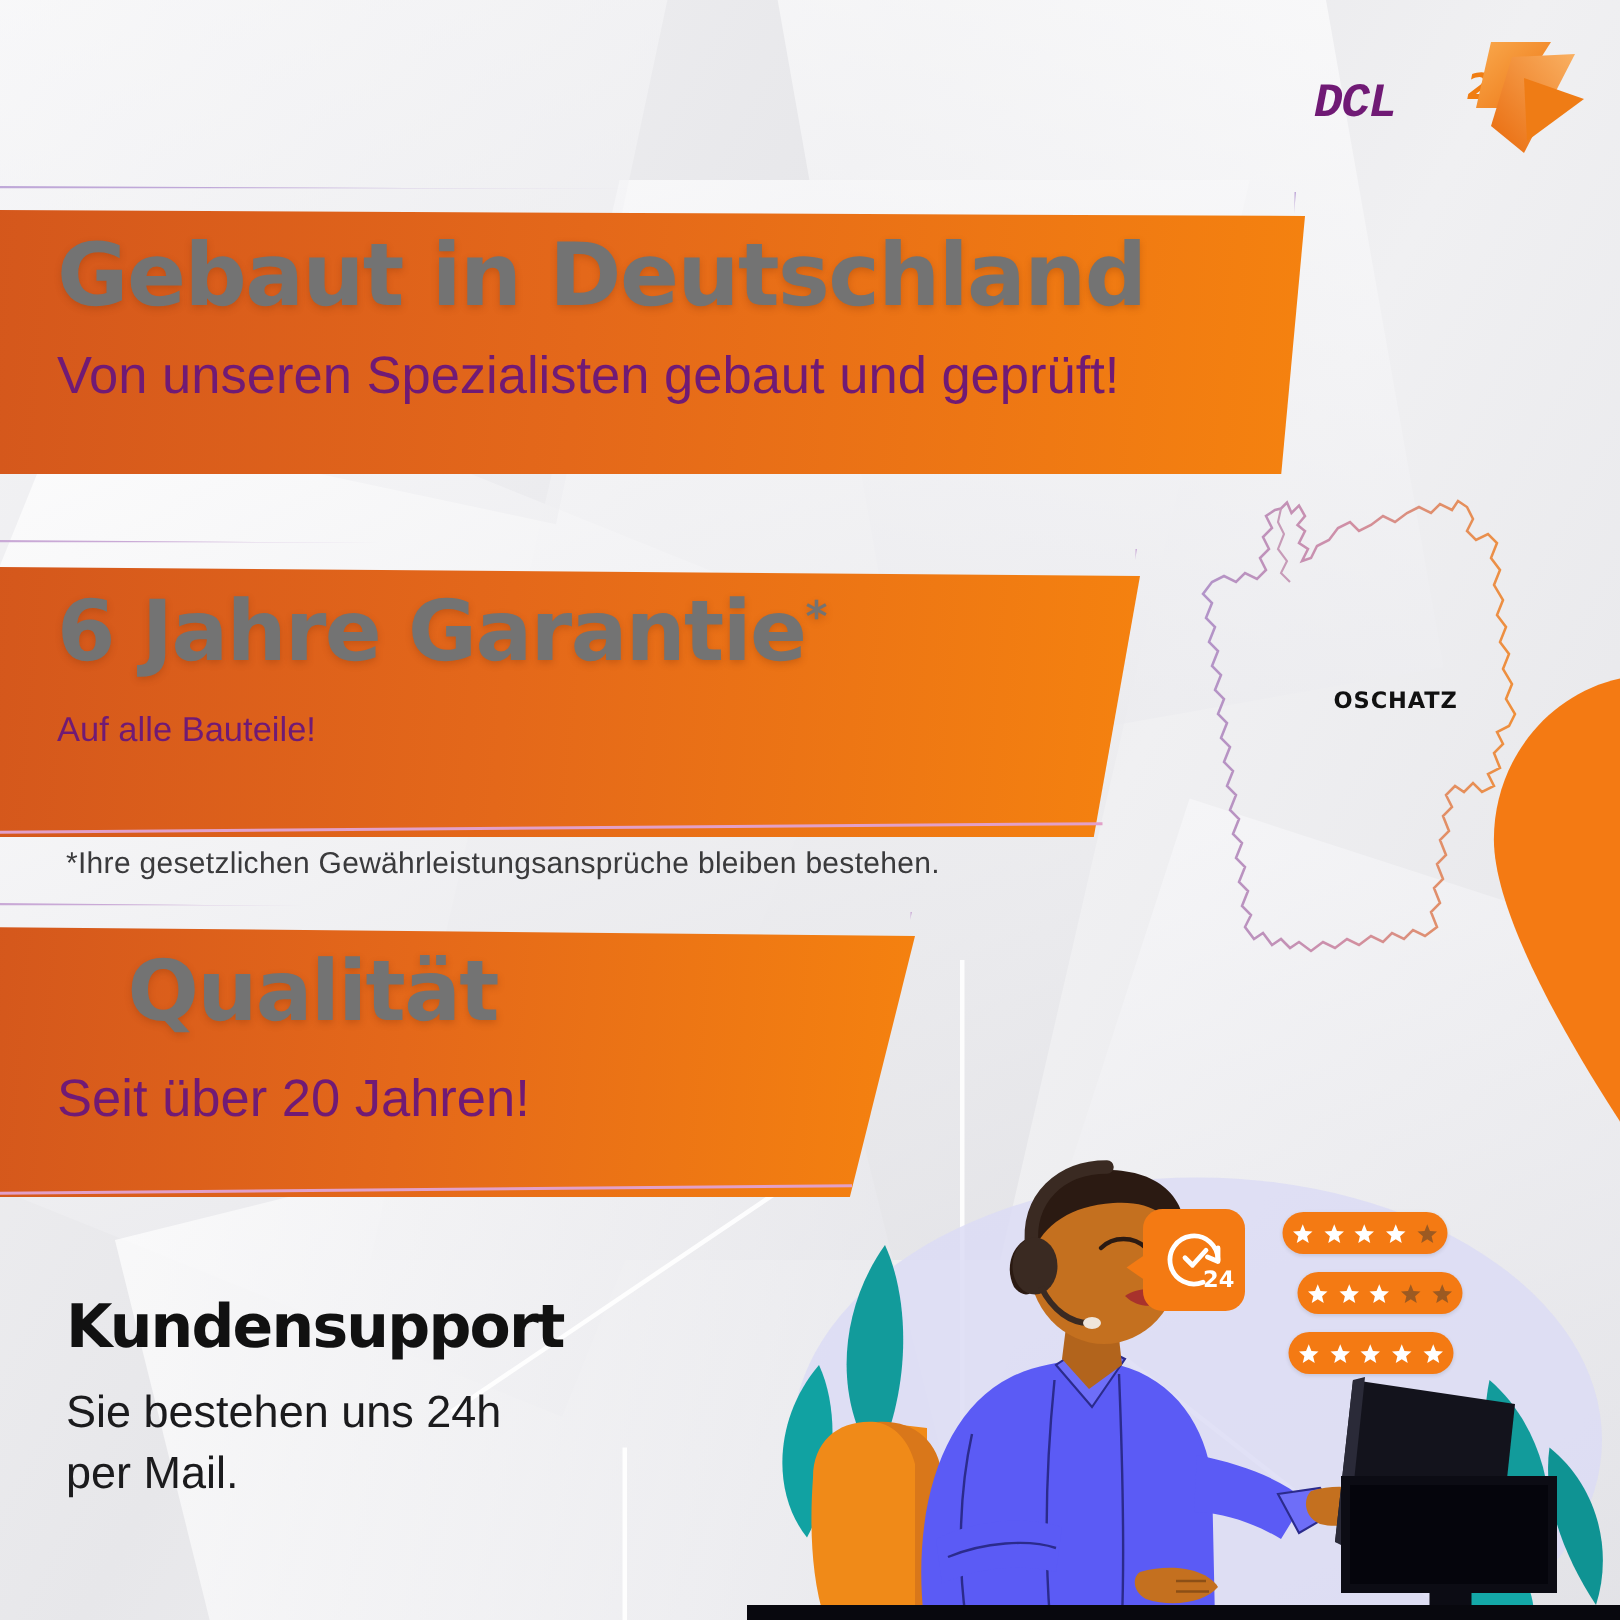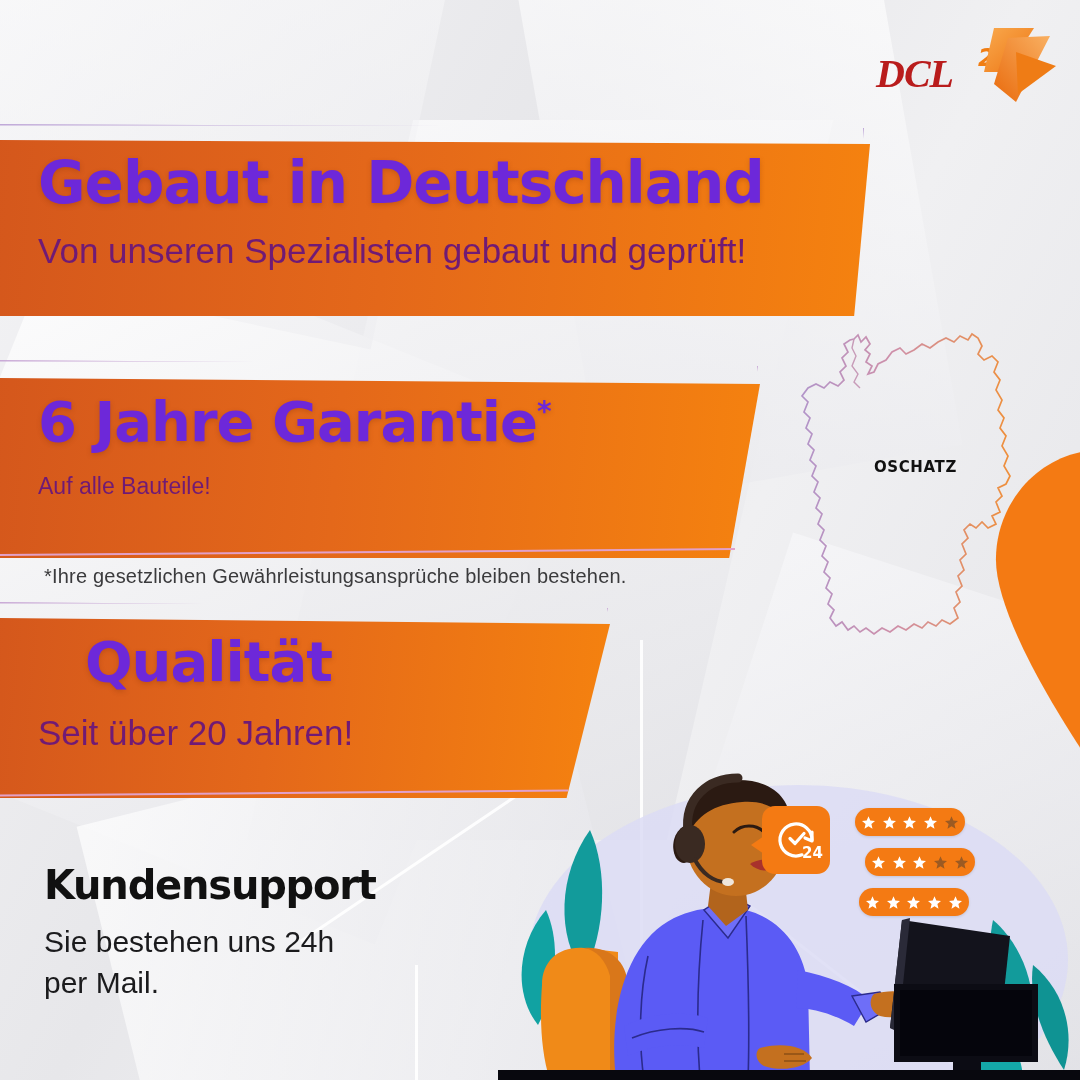--- a/index.html
+++ b/index.html
@@ -35,35 +35,35 @@
       transform:rotate(12deg);opacity:.6;}
   .edge{position:absolute;background:#ffffff;opacity:.9;}
   .e1{left:640px;top:640px;width:3px;height:330px;}
   .e2{left:745px;top:900px;width:300px;height:3px;transform:rotate(38deg);transform-origin:0 0;}
   .e3{left:300px;top:940px;width:260px;height:3px;transform:rotate(-34deg);transform-origin:0 0;}
   .e4{left:415px;top:965px;width:3px;height:120px;}
 
   
   .logo{position:absolute;right:24px;top:22px;width:190px;height:86px;}
   .logo-text{position:absolute;left:10px;top:28px;
-    font-family:Liberation Serif, serif;
-    font-style:italic;font-weight:bold;font-size:40px;letter-spacing:-1px;
-    color:#b91c1c;}
+    font-family:Liberation Mono, monospace;
+    font-style:italic;font-weight:bold;font-size:32px;letter-spacing:-1px;
+    color:#701a75;}
   .logo-24{position:absolute;left:112px;top:22px;
     font-family:"DejaVu Sans", sans-serif;
     font-style:italic;font-weight:bold;font-size:24px;color:#f07d13;}
 
   
   .banner{position:absolute;color:#fff;}
   .banner .shape{position:absolute;inset:0;
     background:linear-gradient(95deg,#d4571c 0%,#e4681a 45%,#f5820f 100%);}
   .banner .ghost{position:absolute;border:1.5px solid #bfa8d8;background:transparent;}
   .banner .txt{position:absolute;z-index:3;}
   .b-title{font-family:"DejaVu Sans", sans-serif;font-weight:bold;
-    letter-spacing:-1px;line-height:1;color:#6d28d9;
+    letter-spacing:-1px;line-height:1;color:#737373;
     text-shadow:0 2px 5px rgba(120,45,0,.25);}
   .b-sub{font-family:"Liberation Sans", sans-serif;font-weight:400;
     line-height:1.1;color:#701a75;}
   .star-note{vertical-align:super;font-size:.5em;}
 
   
   #banner1{left:-10px;top:140px;width:880px;height:176px;}
   #banner1 .shape{clip-path:polygon(0 0,100% 4px,98.2% 100%,0 100%);}
   #banner1 .ghost{left:4px;top:-16px;width:870px;height:172px;
     clip-path:polygon(0 0,100% 4px,98.2% 100%,0 100%);
@@ -112,21 +112,21 @@
   
   .support{position:absolute;left:44px;top:862px;z-index:7;}
   .support h2{margin:0;font-family:"DejaVu Sans", sans-serif;
     font-weight:bold;font-size:40px;letter-spacing:-1.2px;color:#111;}
   .support p{margin:14px 0 0;font-size:30px;line-height:1.35;color:#1b1b1d;
     font-weight:300;}
 
   
   .map{position:absolute;left:782px;top:326px;width:256px;height:330px;z-index:5;}
   .map svg{width:100%;height:100%;display:block;}
-  .map-label{position:absolute;left:92px;top:132px;
+  .map-label{position:absolute;left:107px;top:132px;
     font-family:"DejaVu Sans", sans-serif;font-weight:bold;font-size:15px;
     letter-spacing:.6px;color:#111;}
   .map-pin{position:absolute;left:192px;top:124px;width:20px;height:28px;}
 
   
   .illu{position:absolute;left:498px;top:770px;width:582px;height:310px;z-index:6;}
   .illu svg{width:100%;height:100%;display:block;}
 
   
   .pills{position:absolute;left:855px;top:808px;z-index:8;}

